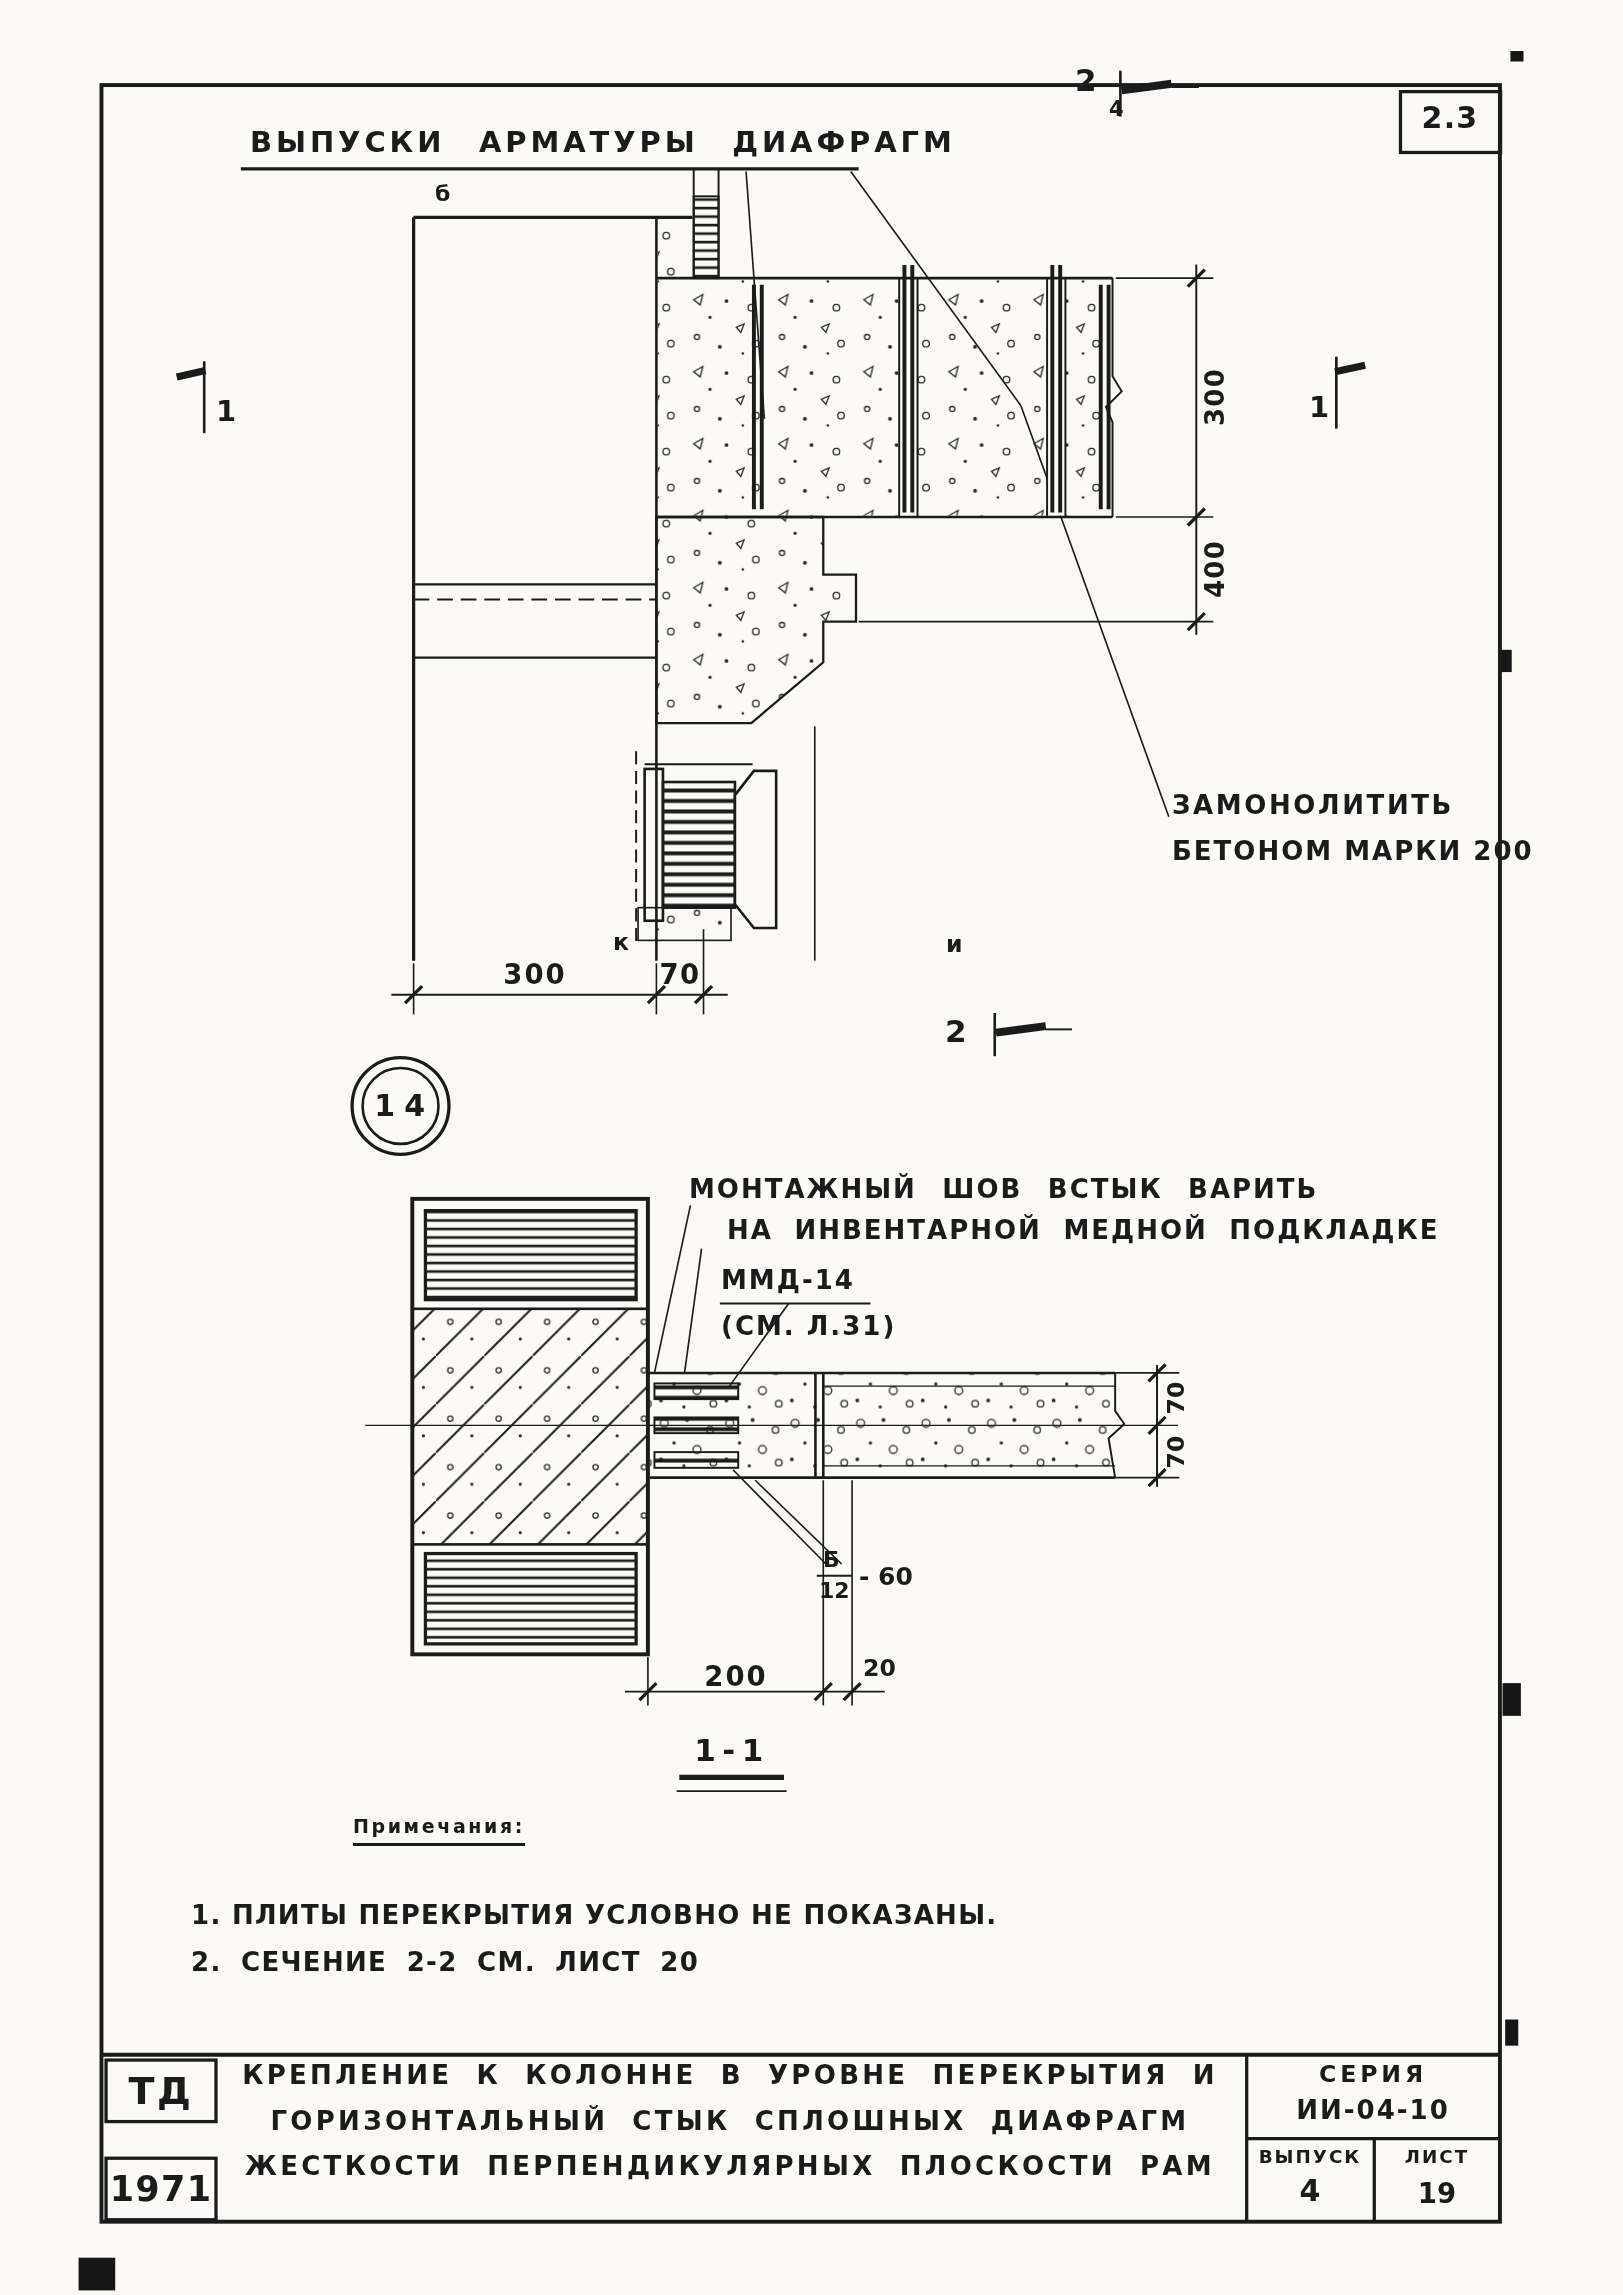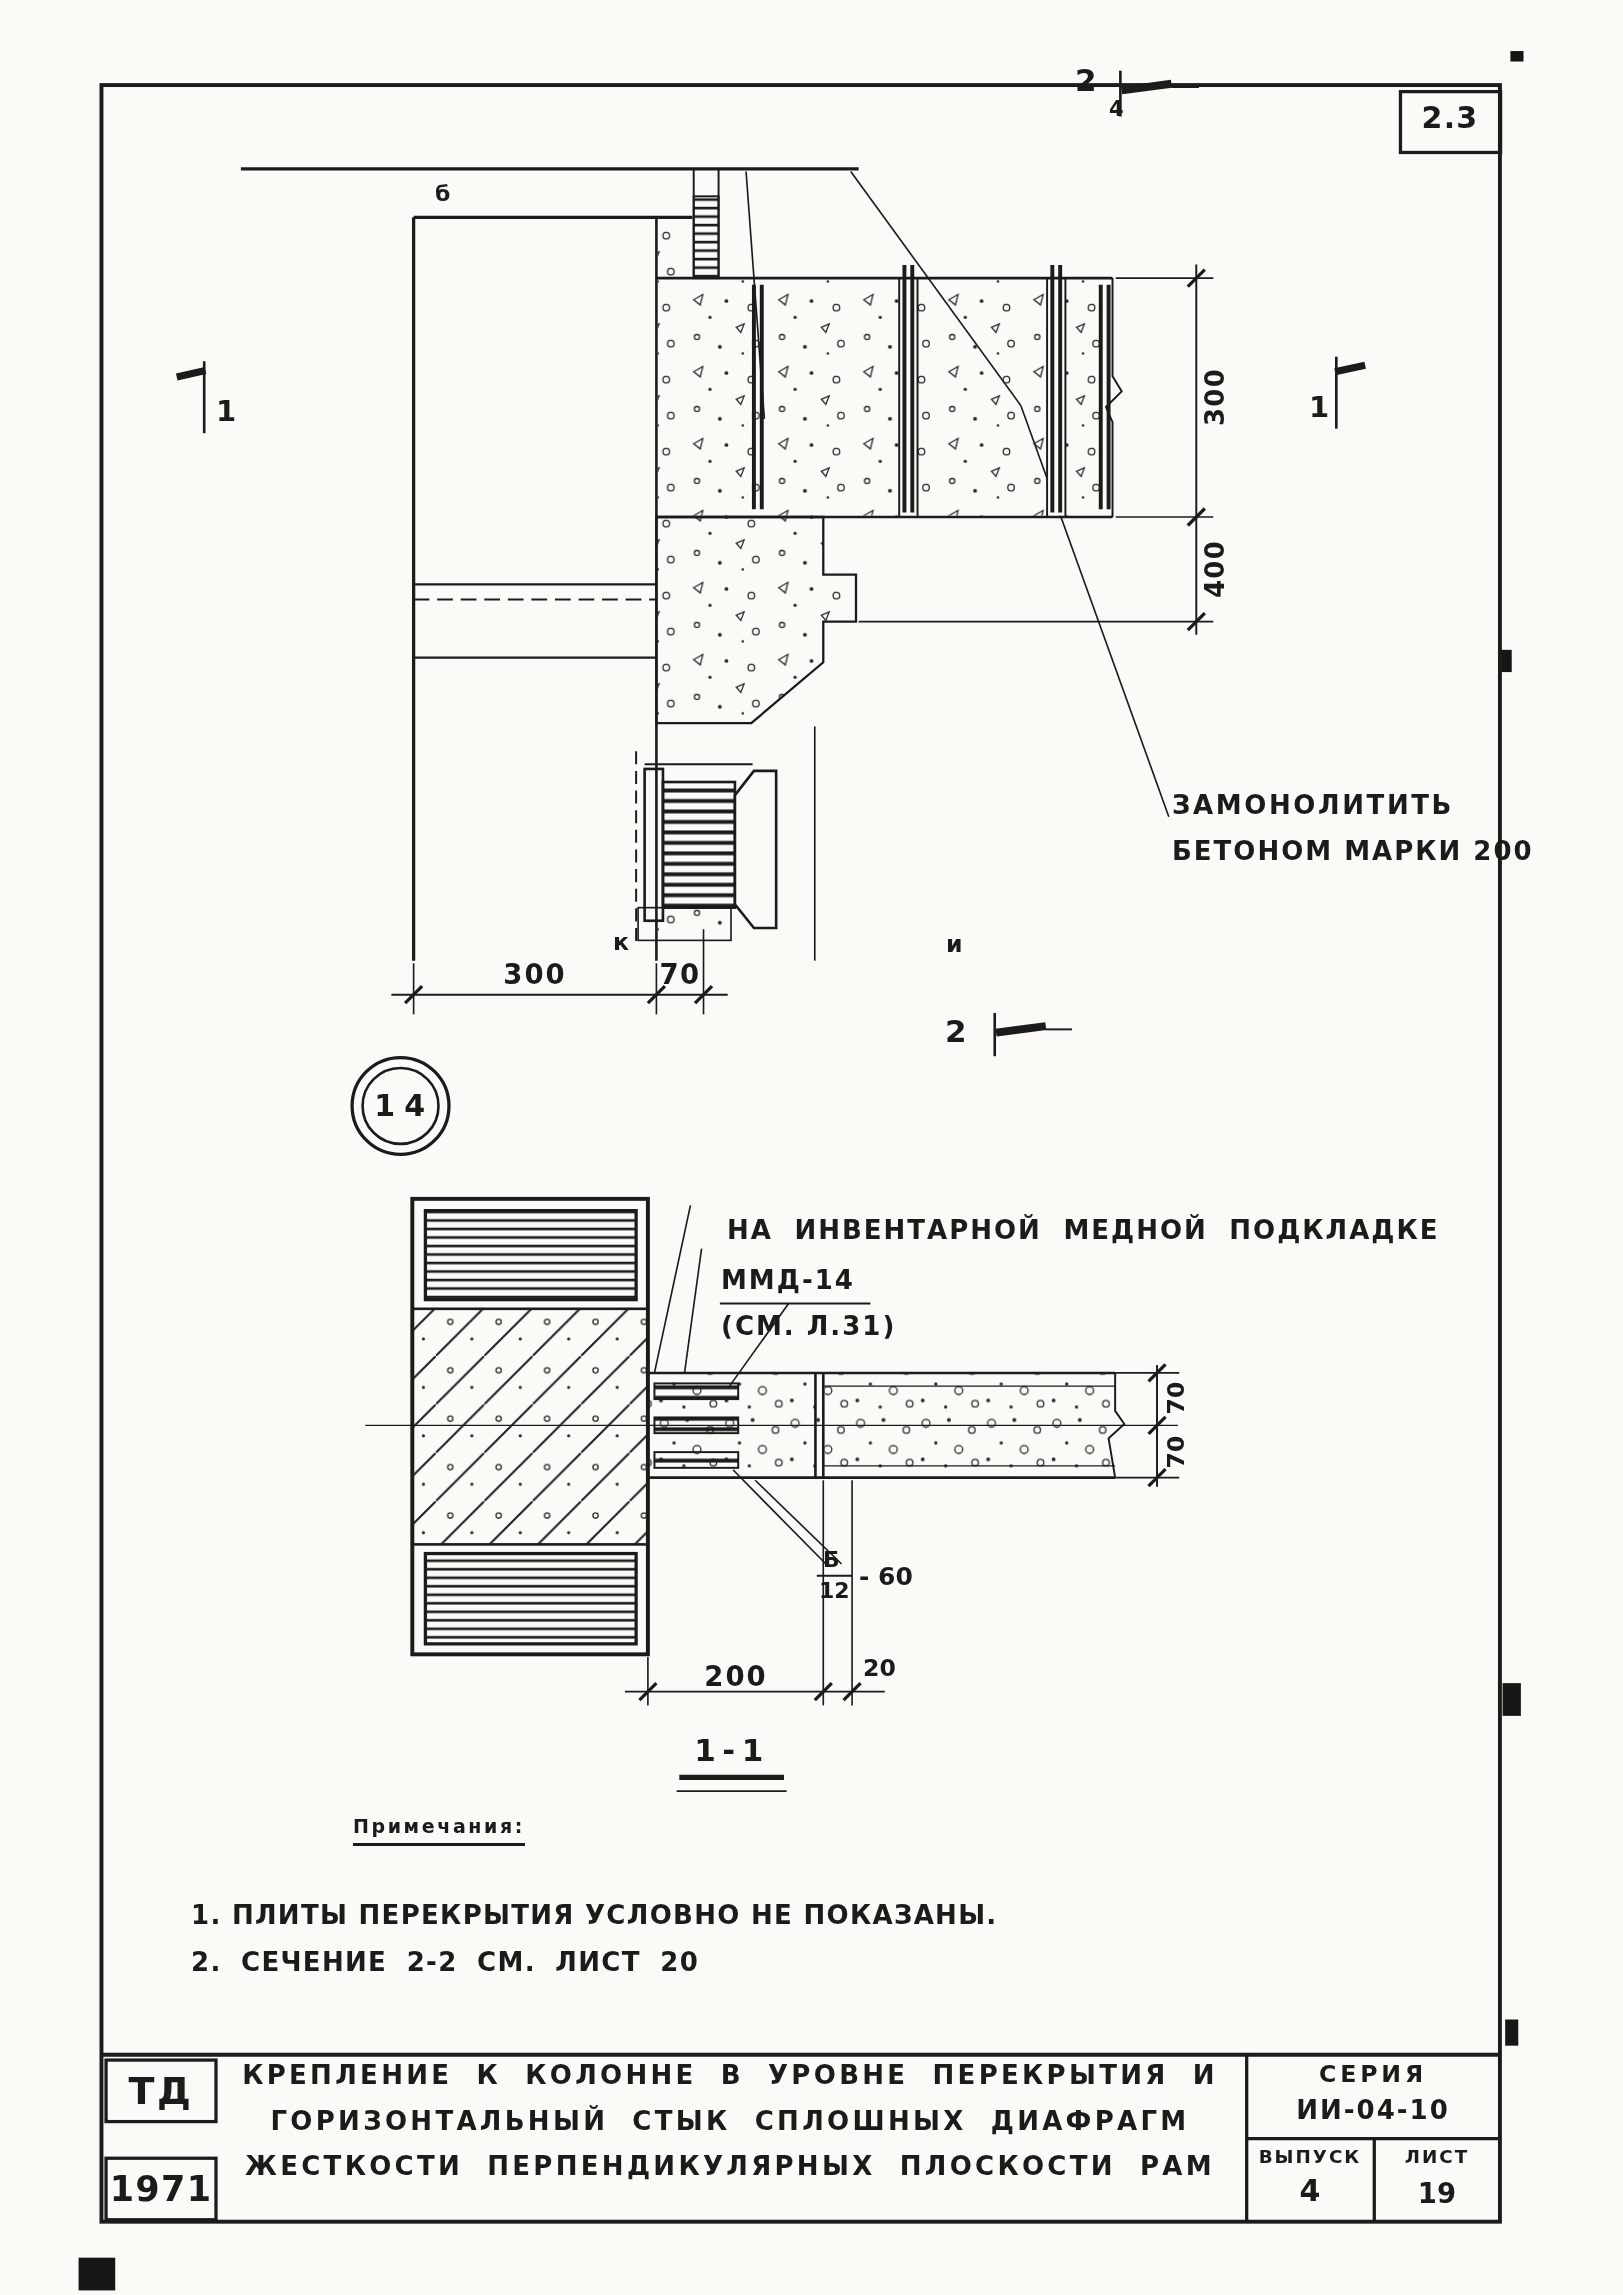--- a/index.html
+++ b/index.html
@@ -235,20 +235,21 @@
       <rect x="2294" y="993" width="16" height="34"></rect>
       <rect x="2296" y="2572" width="28" height="50"></rect>
       <rect x="2300" y="3086" width="20" height="40"></rect>
       <rect x="120" y="3450" width="56" height="50"></rect>
       <rect x="2308" y="78" width="20" height="16"></rect>
     </g>
   </svg>
 
   <div class="t c" style="left:1450px;top:103px;font-size:30px;letter-spacing:1.3px;">2.3</div>
 
+  <div class="t" style="left:250px;top:128px;font-size:29px;letter-spacing:3.9px;word-spacing:19.6px;">ВЫПУСКИ АРМАТУРЫ ДИАФРАГМ</div>
 
   <div class="t" style="left:216px;top:397px;font-size:29px;">1</div>
   <div class="t" style="left:1309px;top:393px;font-size:29px;">1</div>
   <div class="t" style="left:1075px;top:65px;font-size:31px;">2</div>
   <div class="t" style="left:1109px;top:99px;font-size:21px;">4</div>
   <div class="t" style="left:945px;top:1016px;font-size:31px;">2</div>
 
   <div class="t c" style="left:535px;top:961px;font-size:27.5px;letter-spacing:2px;">300</div>
   <div class="t c" style="left:680px;top:961px;font-size:27.5px;letter-spacing:1.3px;">70</div>
   <div class="t rot" style="left:1215px;top:397px;font-size:26px;letter-spacing:1.3px;">300</div>
@@ -256,20 +257,21 @@
 
   <div class="t" style="left:1172px;top:792px;font-size:26px;letter-spacing:2.6px;">ЗАМОНОЛИТИТЬ</div>
   <div class="t" style="left:1172px;top:838px;font-size:26px;letter-spacing:2px;">БЕТОНОМ МАРКИ 200</div>
 
   <div class="t" style="left:401px;top:1106px;font-size:30px;letter-spacing:9.2px;transform:translate(-50%,-50%);padding-left:6.5px;text-align:center;">14</div>
 
   <div class="t" style="left:435px;top:183px;font-size:22px;">б</div>
   <div class="t" style="left:613px;top:931px;font-size:23.6px;">к</div>
   <div class="t" style="left:946px;top:933px;font-size:23.6px;">и</div>
 
+  <div class="t" style="left:689px;top:1176px;font-size:26px;letter-spacing:2px;word-spacing:14.4px;">МОНТАЖНЫЙ ШОВ ВСТЫК ВАРИТЬ</div>
   <div class="t" style="left:689px;top:1217px;font-size:26px;letter-spacing:2px;word-spacing:10.5px;margin-left:38px;">НА ИНВЕНТАРНОЙ МЕДНОЙ ПОДКЛАДКЕ</div>
   <div class="t" style="left:721px;top:1267px;font-size:26px;letter-spacing:2px;">ММД-14</div>
   <div class="t" style="left:721px;top:1313px;font-size:26px;letter-spacing:2px;">(СМ. Л.31)</div>
 
   <div class="t" style="left:823px;top:1549px;font-size:22px;">Б</div>
   <div class="t" style="left:819px;top:1580px;font-size:22px;">12</div>
   <div class="t" style="left:859px;top:1564px;font-size:25px;">- 60</div>
 
   <div class="t c" style="left:736px;top:1663px;font-size:27.5px;letter-spacing:2px;">200</div>
   <div class="t" style="left:863px;top:1657px;font-size:23.6px;">20</div>

